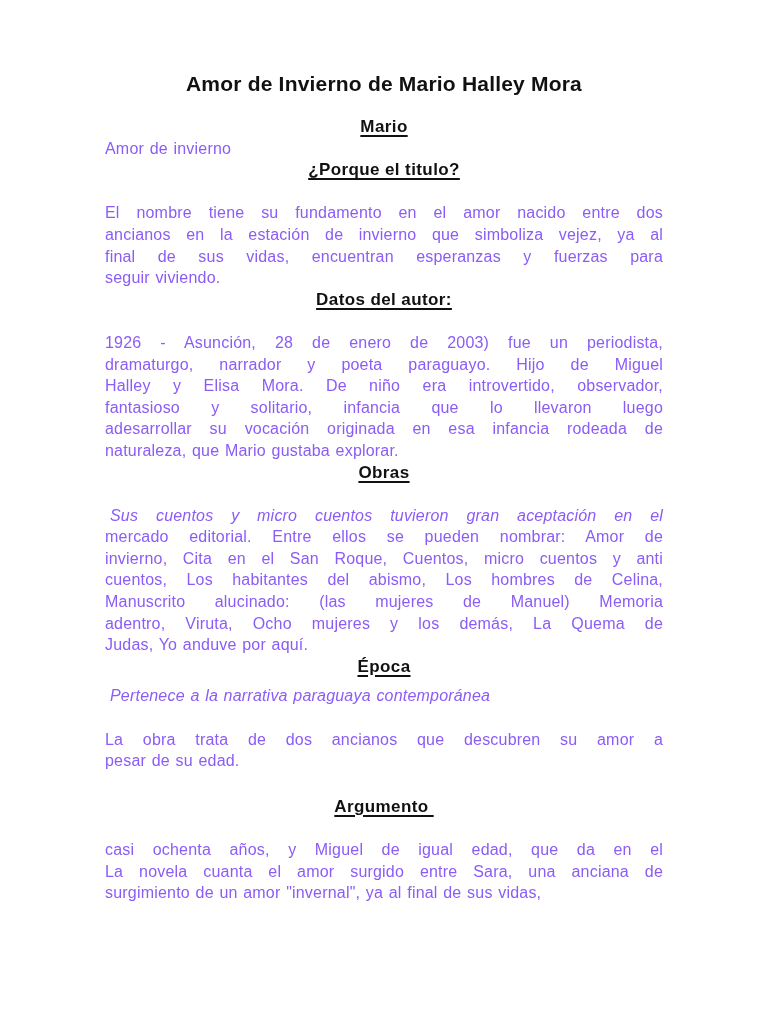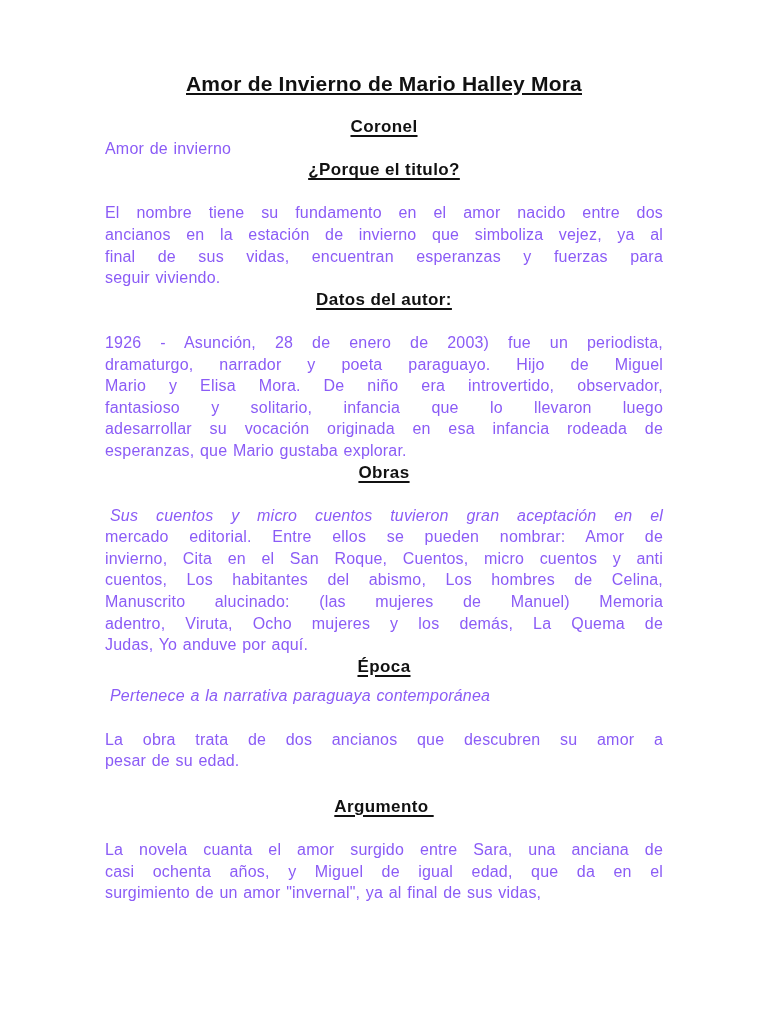--- a/index.html
+++ b/index.html
@@ -19,21 +19,20 @@
     overflow: hidden;
   }
   .title {
     margin: 0 0 20px 0;
     font-size: 21px;
     line-height: 24px;
     font-weight: bold;
     text-align: center;
     letter-spacing: 0.2px;
     color: #111111;
-    text-decoration: underline;
   }
   .heading {
     text-align: center;
     line-height: 21.6px;
   }
   .hu {
     font-size: 17px;
     font-weight: bold;
     letter-spacing: 0.4px;
     text-decoration: underline;
@@ -62,39 +61,39 @@
   .gap    { height: 21.6px; }
   .gap-sm { height: 8px; }
   .gap-lg { height: 24px; }
 </style>
 </head>
 <body>
 
 <div class="page">
   <h1 class="title">Amor de Invierno de Mario Halley Mora</h1>
   <div id="content">
-      <div class="heading"><span class="hu">Coronel</span></div>
+      <div class="heading"><span class="hu">Mario</span></div>
       <div class="ln">Amor de invierno</div>
       <div class="heading"><span class="hu">¿Porque el titulo?</span></div>
       <div class="gap"></div>
       <div class="para">
         <div class="jl">El nombre tiene su fundamento en el amor nacido entre dos</div>
         <div class="jl">ancianos en la estación de invierno que simboliza vejez, ya al</div>
         <div class="jl">final de sus vidas, encuentran esperanzas y fuerzas para</div>
         <div class="jl jl-last">seguir viviendo.</div>
       </div>
       <div class="heading"><span class="hu">Datos del autor:</span></div>
       <div class="gap"></div>
       <div class="para">
         <div class="jl">1926 - Asunción, 28 de enero de 2003) fue un periodista,</div>
         <div class="jl">dramaturgo, narrador y poeta paraguayo. Hijo de Miguel</div>
-        <div class="jl">Mario y Elisa Mora. De niño era introvertido, observador,</div>
+        <div class="jl">Halley y Elisa Mora. De niño era introvertido, observador,</div>
         <div class="jl">fantasioso y solitario, infancia que lo llevaron luego</div>
         <div class="jl">adesarrollar su vocación originada en esa infancia rodeada de</div>
-        <div class="jl jl-last">esperanzas, que Mario gustaba explorar.</div>
+        <div class="jl jl-last">naturaleza, que Mario gustaba explorar.</div>
       </div>
       <div class="heading"><span class="hu">Obras</span></div>
       <div class="gap"></div>
       <div class="para">
         <div class="jl ind">Sus cuentos y micro cuentos tuvieron gran aceptación en el</div>
         <div class="jl">mercado editorial. Entre ellos se pueden nombrar: Amor de</div>
         <div class="jl">invierno, Cita en el San Roque, Cuentos, micro cuentos y anti</div>
         <div class="jl">cuentos, Los habitantes del abismo, Los hombres de Celina,</div>
         <div class="jl">Manuscrito alucinado: (las mujeres de Manuel) Memoria</div>
         <div class="jl">adentro, Viruta, Ocho mujeres y los demás, La Quema de</div>
@@ -105,18 +104,18 @@
       <div class="ln ind">Pertenece a la narrativa paraguaya contemporánea</div>
       <div class="gap"></div>
       <div class="para">
         <div class="jl">La obra trata de dos ancianos que descubren su amor a</div>
         <div class="jl jl-last">pesar de su edad.</div>
       </div>
       <div class="gap gap-lg"></div>
       <div class="heading"><span class="hu">Argumento </span></div>
       <div class="gap"></div>
       <div class="para">
+        <div class="jl">casi ochenta años, y Miguel de igual edad, que da en el</div>
         <div class="jl">La novela cuanta el amor surgido entre Sara, una anciana de</div>
-        <div class="jl">casi ochenta años, y Miguel de igual edad, que da en el</div>
         <div class="jl jl-last">surgimiento de un amor "invernal", ya al final de sus vidas,</div>
       </div>
     </div>
 </div>
 
 </body></html>

